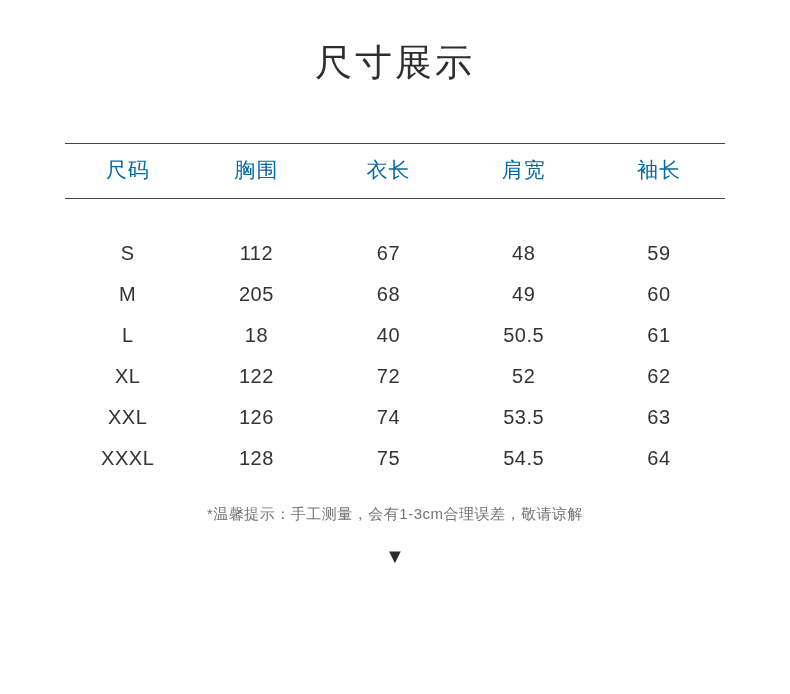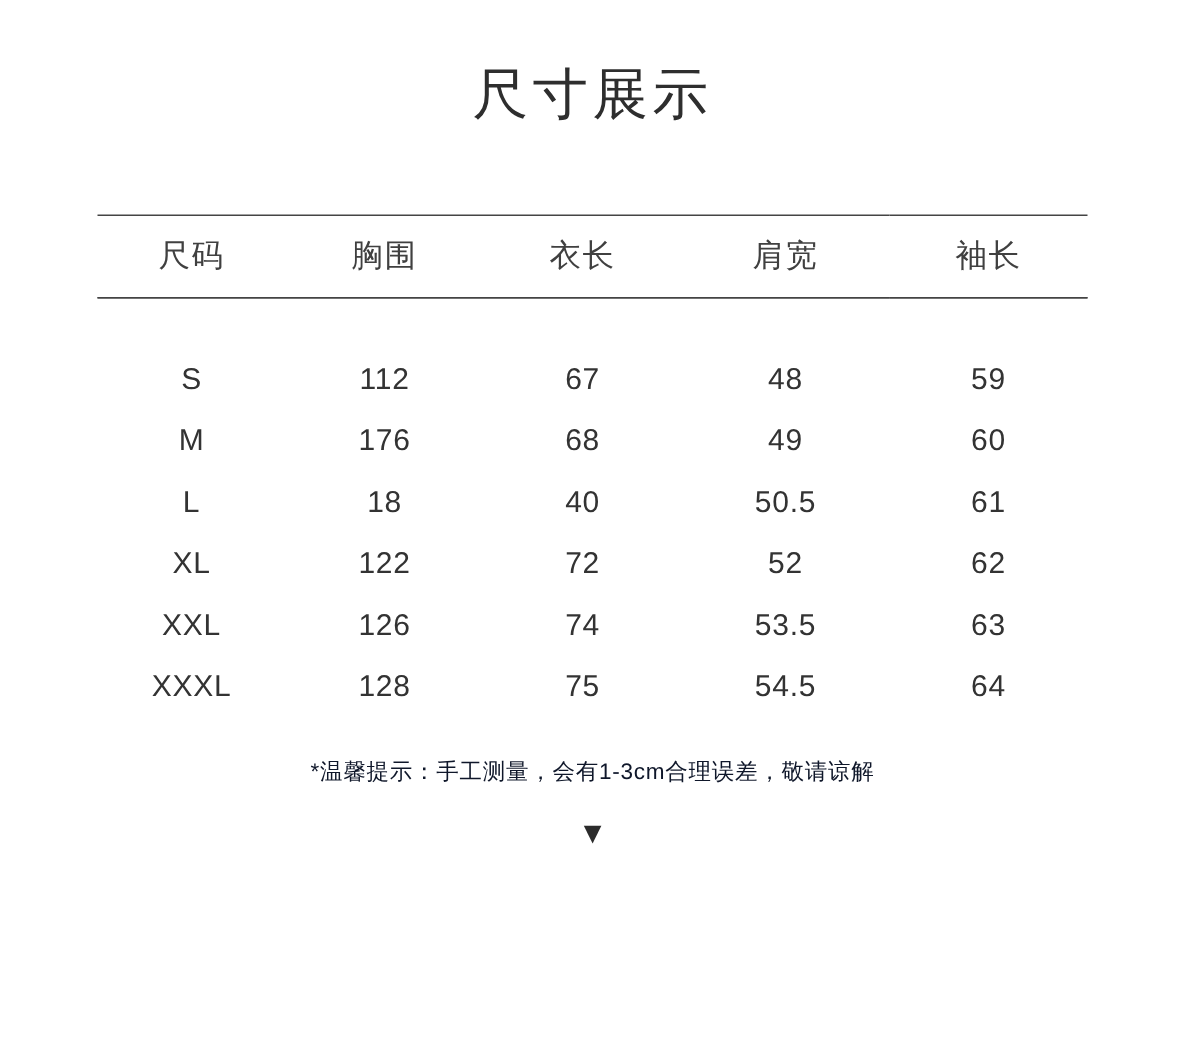--- a/index.html
+++ b/index.html
@@ -35,21 +35,21 @@
     width: 660px;
   }
   table.size-table {
     width: 100%;
     border-collapse: collapse;
     table-layout: fixed;
   }
   table.size-table thead th {
     font-weight: normal;
     font-size: 21px;
-    color: #404040;
+    color: #0369a1;
     padding: 12px 0 14px 0;
     text-align: center;
     letter-spacing: 1px;
   }
   table.size-table thead tr {
     border-top: 1.5px solid #444;
     border-bottom: 1.5px solid #444;
   }
   table.size-table tbody tr.spacer td {
     height: 34px;
@@ -58,21 +58,21 @@
   table.size-table tbody td {
     text-align: center;
     font-size: 20px;
     color: #333;
     padding: 9px 0;
     letter-spacing: 0.5px;
   }
   .note {
     text-align: center;
     font-size: 15px;
-    color: #0f172a;
+    color: #737373;
     margin-top: 26px;
     letter-spacing: 0.5px;
   }
   .slogan-cn {
     text-align: center;
     font-size: 25px;
     color: #2b2b2b;
     margin-top: 36px;
     letter-spacing: 2px;
   }
@@ -129,21 +129,21 @@
         </tr>
         <tr>
           <td>S</td>
           <td>112</td>
           <td>67</td>
           <td>48</td>
           <td>59</td>
         </tr>
         <tr>
           <td>M</td>
-          <td>176</td>
+          <td>205</td>
           <td>68</td>
           <td>49</td>
           <td>60</td>
         </tr>
         <tr>
           <td>L</td>
           <td>18</td>
           <td>40</td>
           <td>50.5</td>
           <td>61</td>

